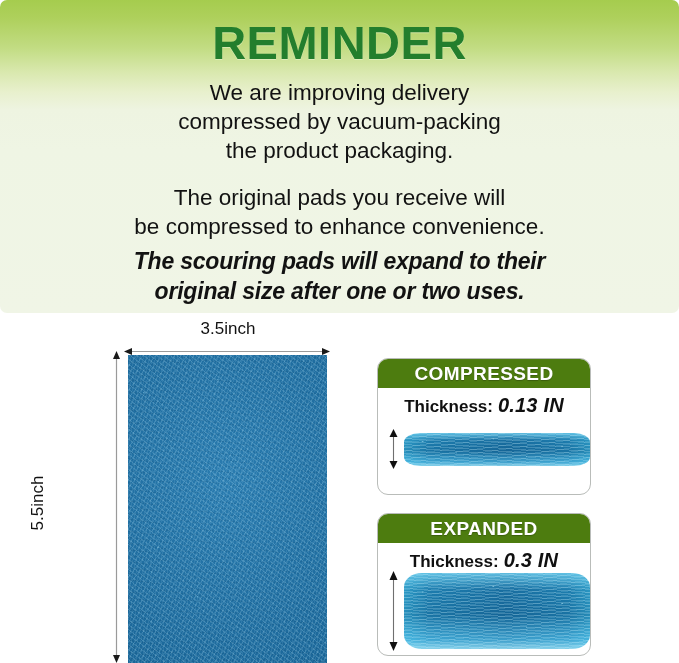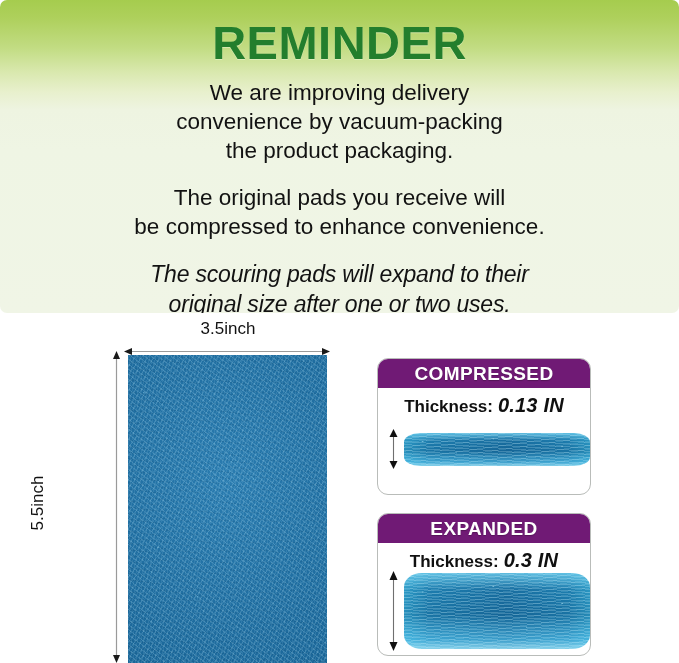--- a/index.html
+++ b/index.html
@@ -56,25 +56,25 @@
     margin-top: 12px;
     font-size: 22.5px;
     line-height: 1.28;
   }
   #para-2 {
     margin-top: 18px;
     font-size: 22.5px;
     line-height: 1.28;
   }
   #para-3 {
-    margin-top: 19px;
+    margin-top: 6px;
     font-size: 23px;
     line-height: 1.28;
     font-style: italic;
-    font-weight: normal;
+    font-weight: bold;
     letter-spacing: -0.2px;
   }
   .banner-para .ln { display: block; }
 
   
   #product-area {
     position: absolute;
     left: 0; top: 313px;
     width: 679px;
     height: 350px;
@@ -167,21 +167,21 @@
     border-radius: 11px;
     background: #ffffff;
     box-sizing: border-box;
     overflow: hidden;
   }
   #panel-compressed { top: 45px;  height: 137px; }
   #panel-expanded   { top: 200px; height: 143px; }
 
   .panel-header {
     height: 29px;
-    background: #701a75;
+    background: #4d7c0f;
     color: #ffffff;
     font-size: 19px;
     font-weight: bold;
     letter-spacing: 0.4px;
     display: flex;
     align-items: center;
     justify-content: center;
     text-shadow: 0 1px 1px rgba(0,0,0,0.25);
   }
 
@@ -255,21 +255,21 @@
 </style>
 </head>
 <body>
 
 <div id="reminder-banner">
 
   <h1 id="reminder-title">REMINDER</h1>
 
   <p id="para-1" class="banner-para">
     <span class="ln">We are improving delivery</span>
-    <span class="ln">convenience by vacuum-packing</span>
+    <span class="ln">compressed by vacuum-packing</span>
     <span class="ln">the product packaging.</span>
   </p>
 
   <p id="para-2" class="banner-para">
     <span class="ln">The original pads you receive will</span>
     <span class="ln">be compressed to enhance convenience.</span>
   </p>
 
   <p id="para-3" class="banner-para">
     <span class="ln">The scouring pads will expand to their</span>

